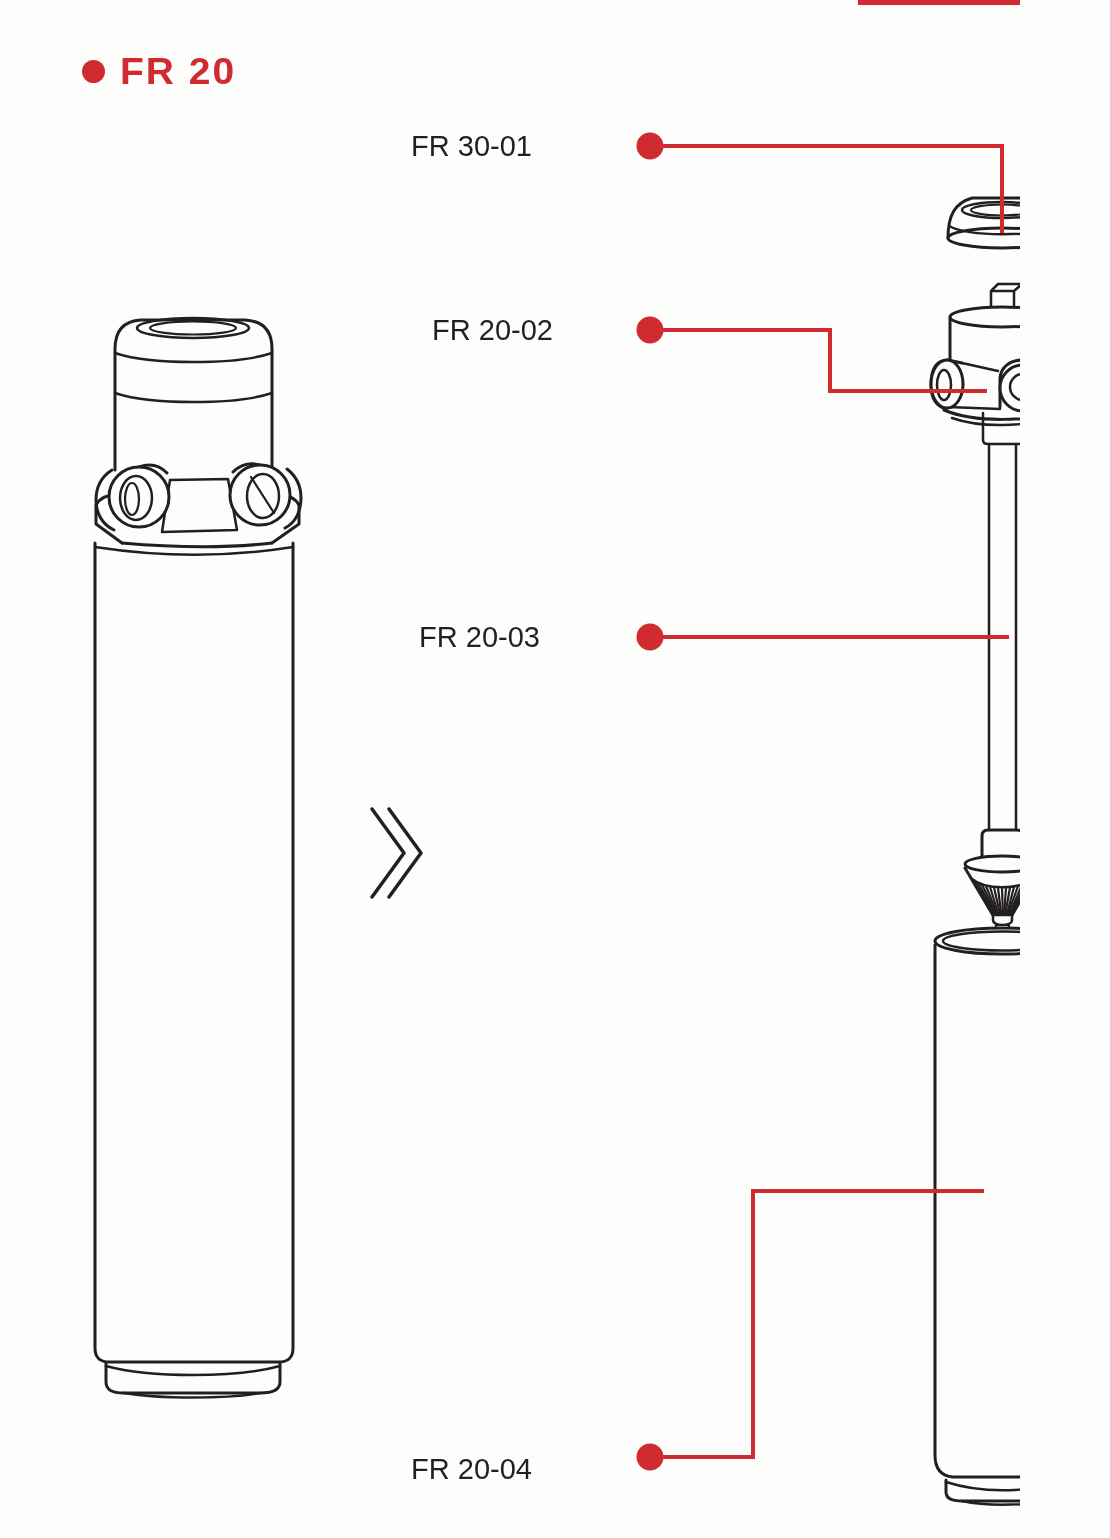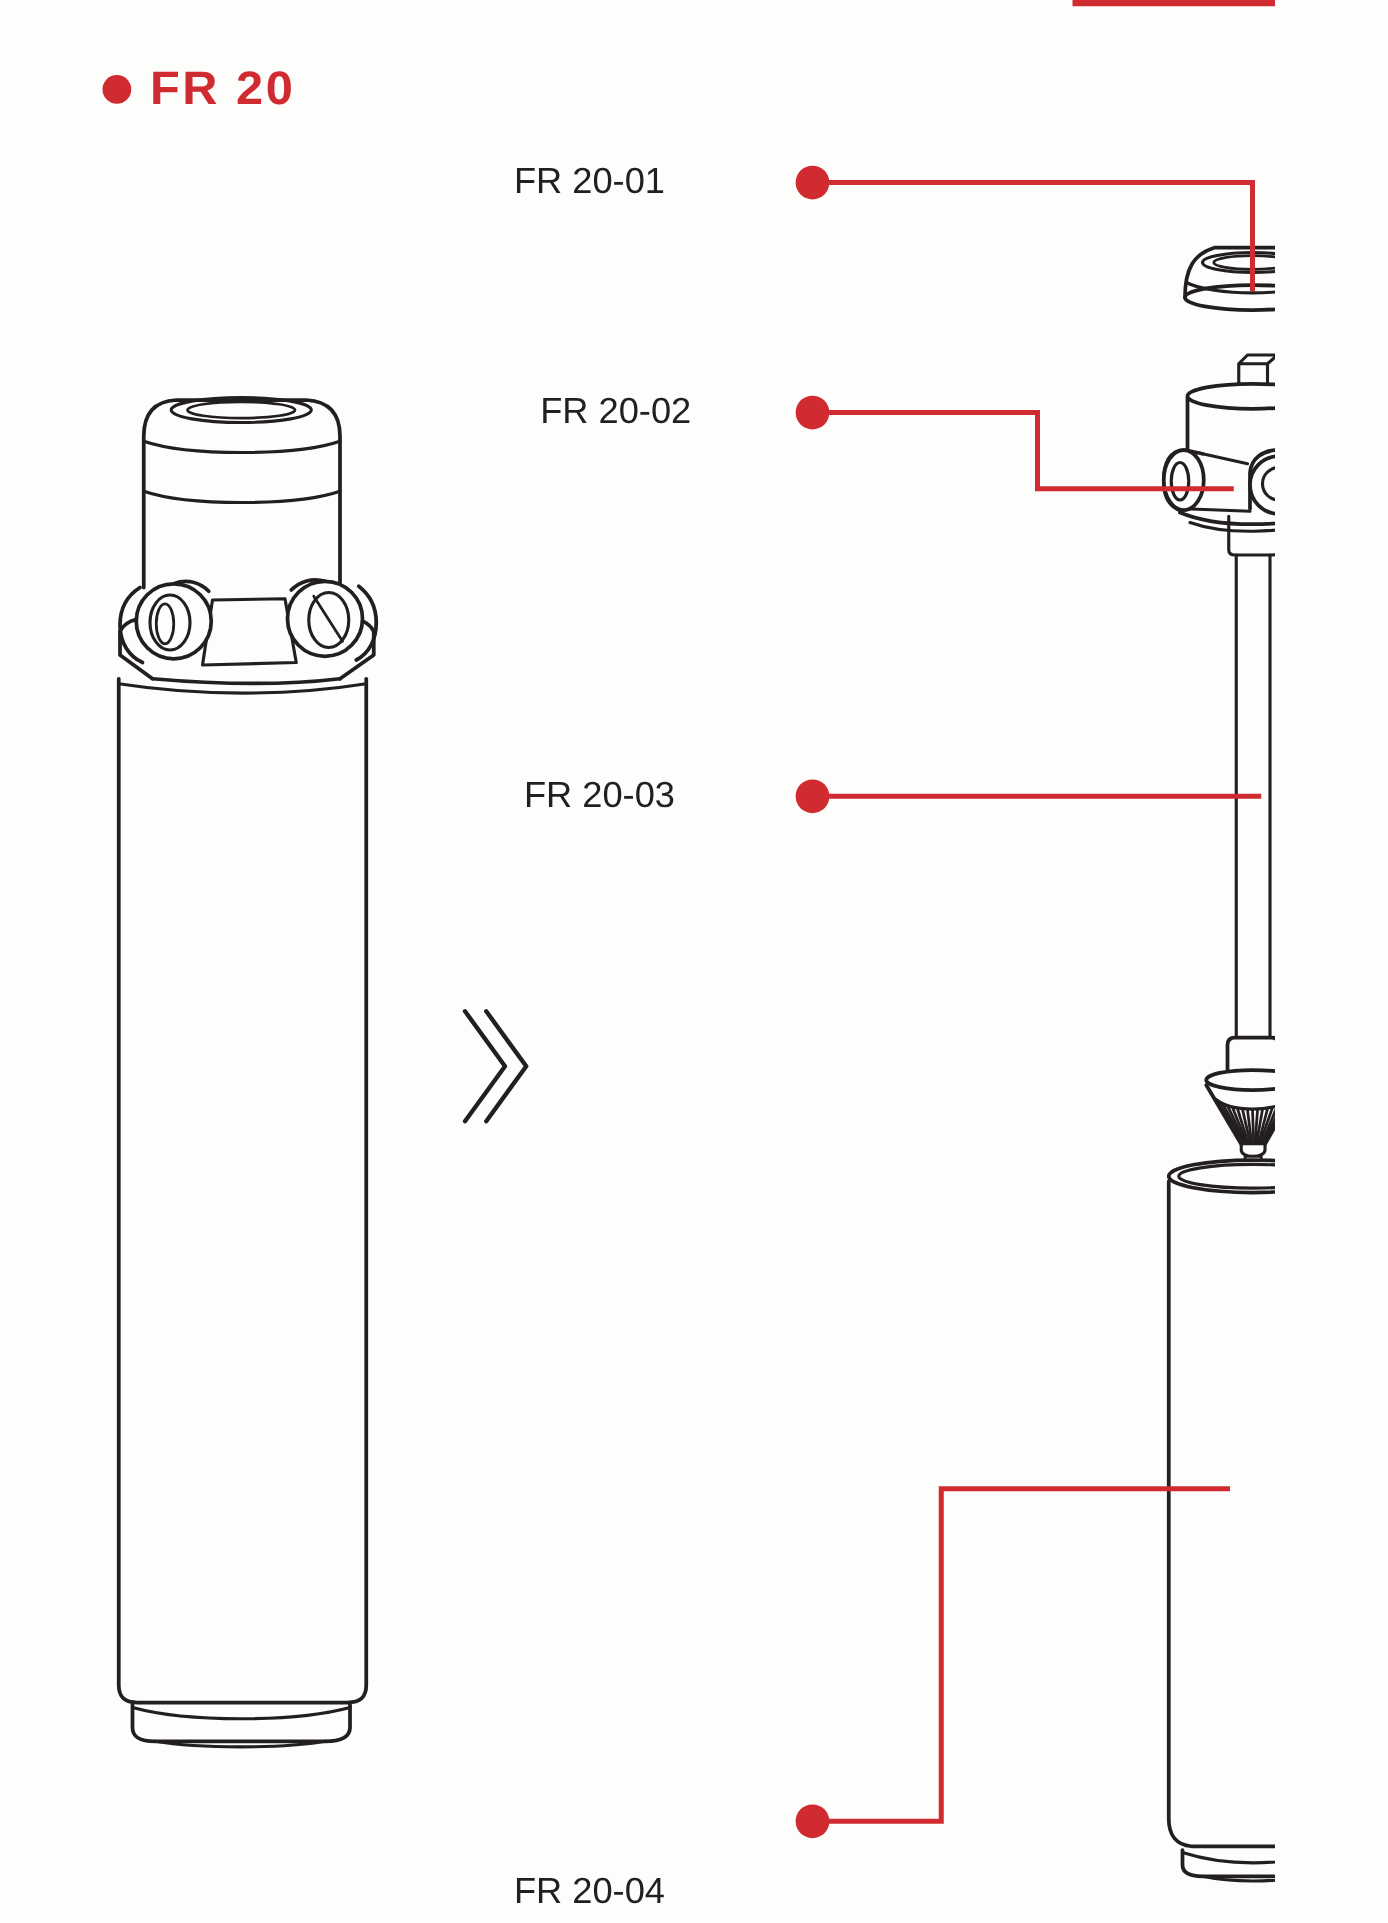--- a/index.html
+++ b/index.html
@@ -36,21 +36,21 @@
     position:absolute;
     color:var(--label-text);
     font-size:29px;line-height:1;
     white-space:nowrap;
     transform:translateY(-50%);
     text-align:right;
   }
   .lbl-1{top:146px;right:488px;}
   .lbl-2{top:330px;right:467px;}
   .lbl-3{top:637px;right:480px;}
-  .lbl-4{top:1514px;right:488px;}
+  .lbl-4{top:1469px;right:488px;}
   svg.art{position:absolute;left:0;top:0;}
   .ln{stroke:var(--line);fill:none;stroke-linecap:round;stroke-linejoin:round;}
   .w3{stroke-width:3px;}
   .w25{stroke-width:2.5px;}
   .w2{stroke-width:2.2px;}
   .fillbg{fill:var(--background);}
   .red{stroke:var(--accent);fill:none;stroke-width:4px;}
   .reddot{fill:var(--accent);stroke:none;}
 </style>
 </head>
@@ -185,18 +185,18 @@
       <circle class="reddot" cx="650" cy="330" r="13.5"></circle>
 
       <path class="red" d="M651,637 L1009,637"></path>
       <circle class="reddot" cx="650" cy="637" r="13.5"></circle>
 
       <path class="red" d="M651,1457 L753,1457 L753,1191 L984,1191"></path>
       <circle class="reddot" cx="650" cy="1457" r="13.5"></circle>
     </g>
   </svg>
 
-  <div class="part-label lbl-1">FR 20-01</div>
+  <div class="part-label lbl-1">FR 30-01</div>
   <div class="part-label lbl-2">FR 20-02</div>
   <div class="part-label lbl-3">FR 20-03</div>
   <div class="part-label lbl-4">FR 20-04</div>
 
 </div>
 
 </body></html>

